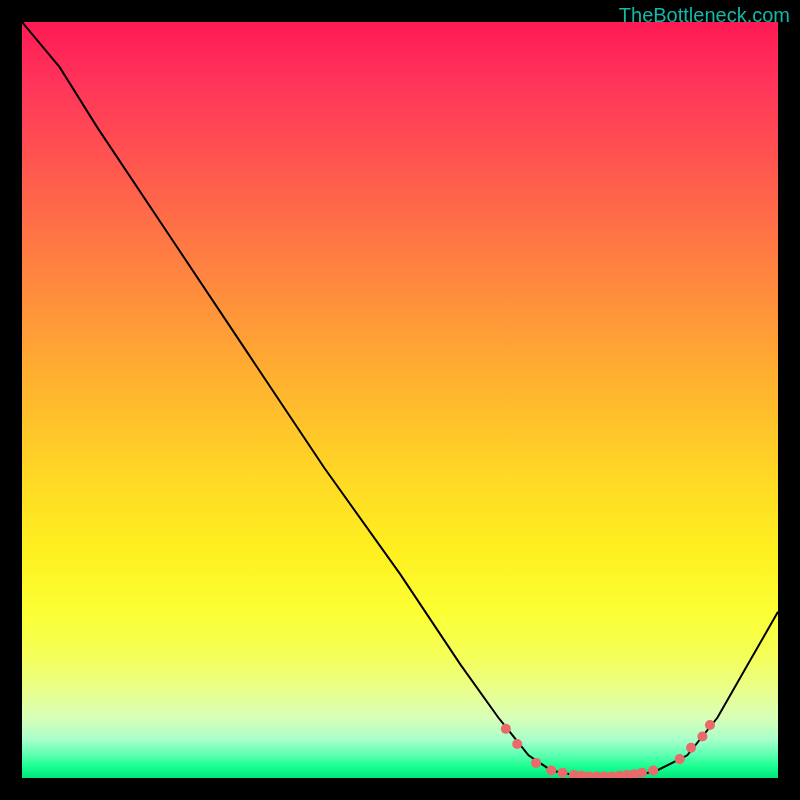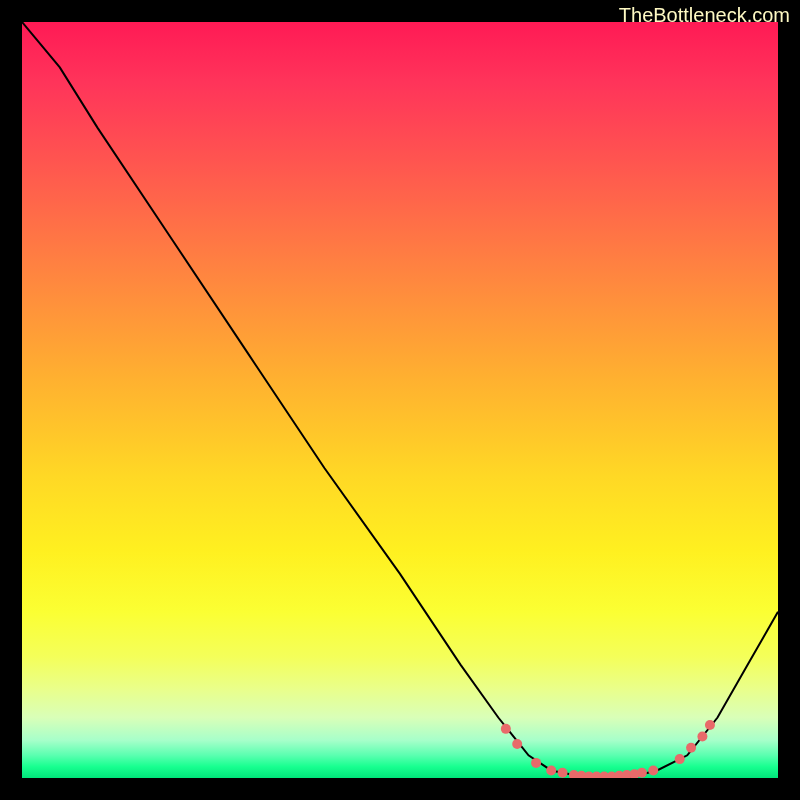--- a/index.html
+++ b/index.html
@@ -8,21 +8,21 @@
     height: 800px;
     background: #000;
     position: relative;
     font-family: Arial, sans-serif;
     overflow: hidden;
   }
   .attribution {
     position: absolute;
     top: 4px;
     right: 10px;
-    color: #fef9c3;
+    color: #14b8a6;
     font-size: 20px;
     z-index: 10;
   }
   .plot-area {
     position: absolute;
     left: 22px;
     top: 22px;
     width: 756px;
     height: 756px;
   }

